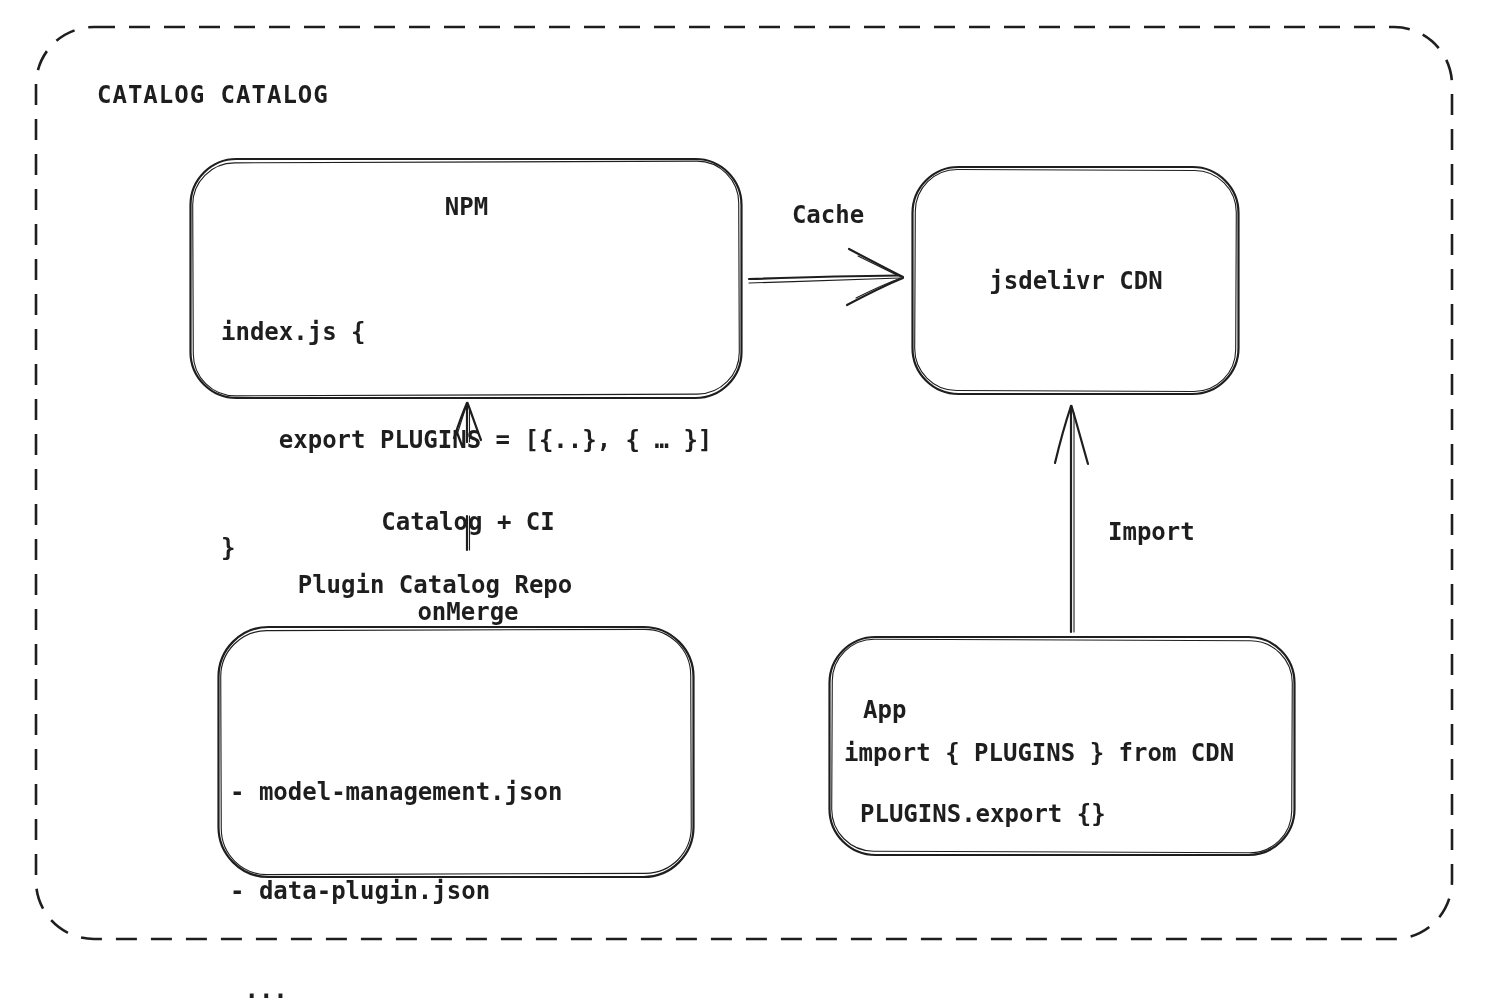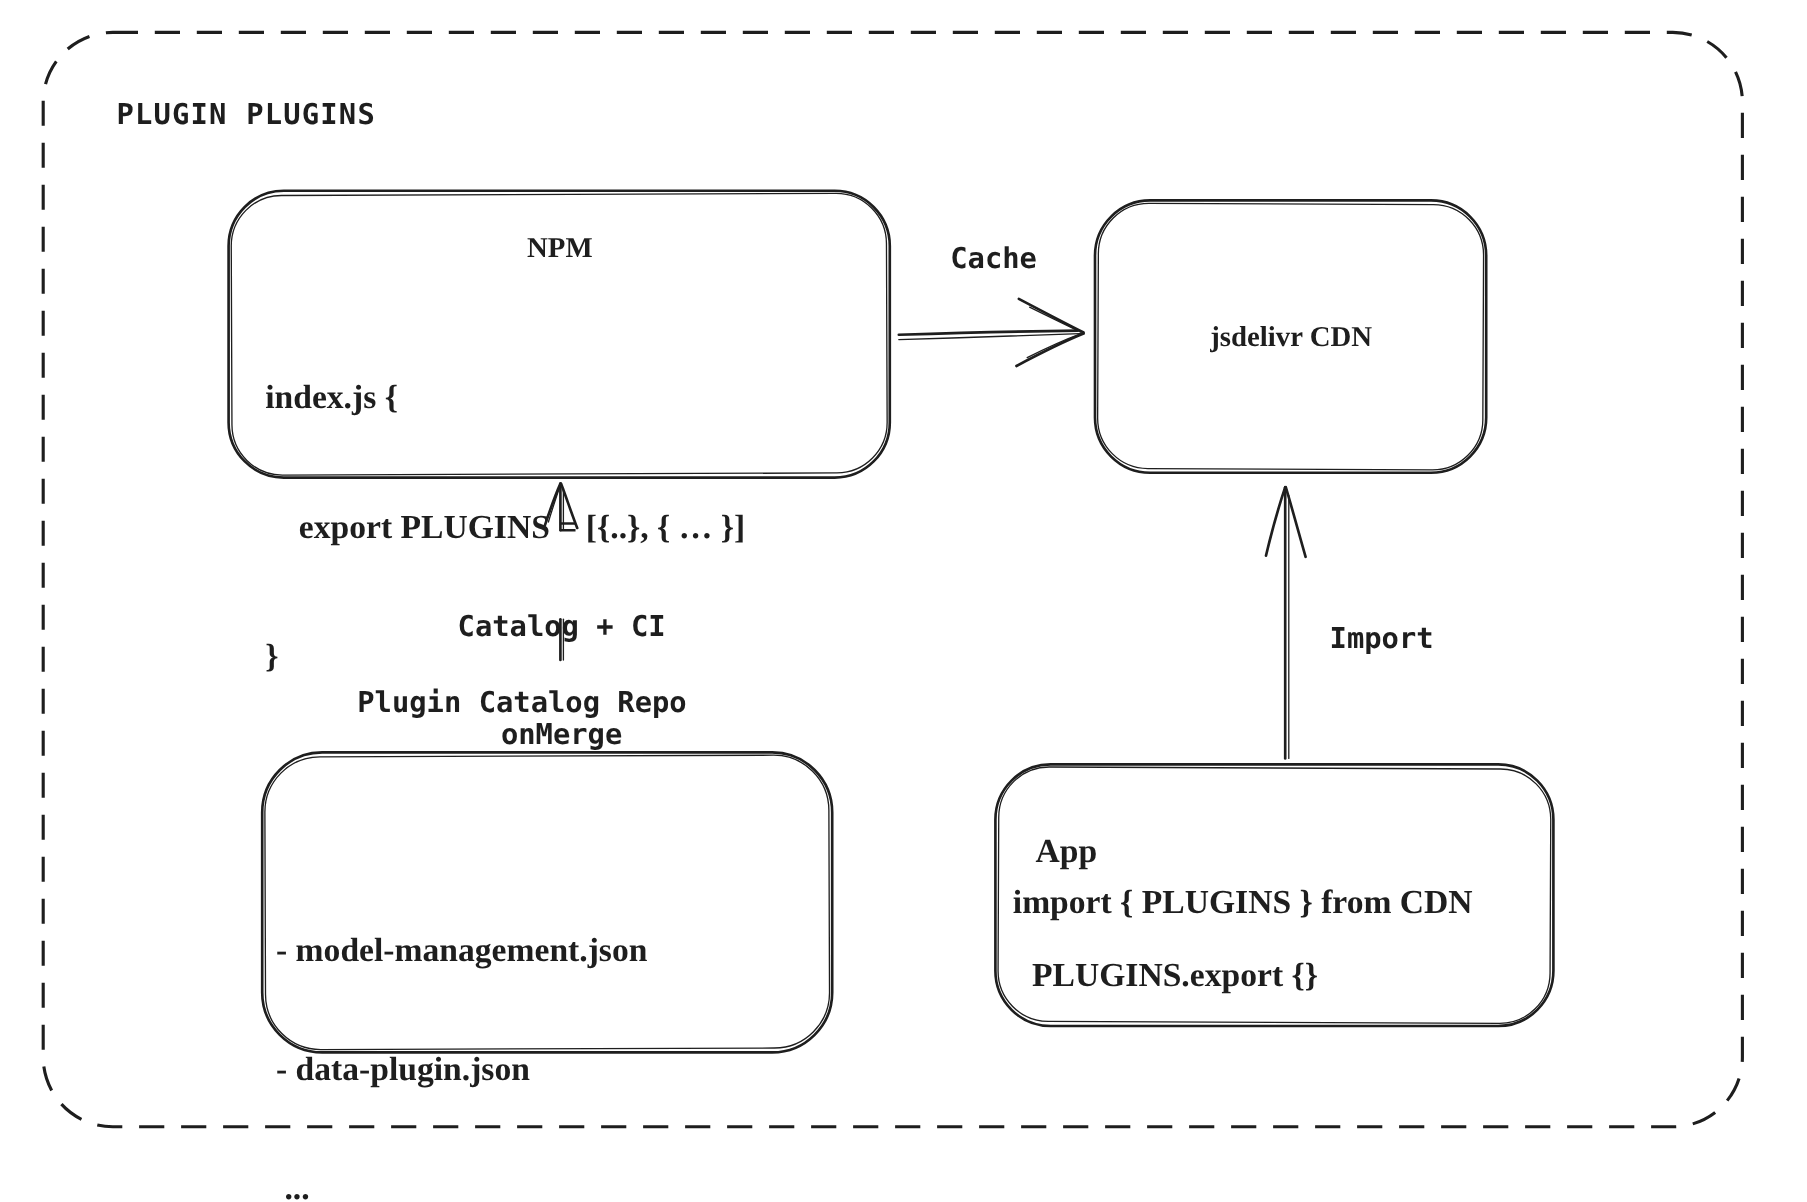--- a/index.html
+++ b/index.html
@@ -5,58 +5,58 @@
   html,body{margin:0;padding:0;background:#ffffff;}
   .canvas{
     position:relative;
     width:1506px;height:1002px;
     background:#ffffff;
     font-family:"DejaVu Sans Mono","Liberation Mono",monospace;
     color:#1e1e1e;
     overflow:hidden;
   }
   .abs{position:absolute;}
-  .node{position:absolute;font-family:Liberation Serif, serif;}
+  .node{position:absolute;}
   .node svg{position:absolute;left:0;top:0;}
   .label{
     position:absolute;
     font-size:24px;
     font-weight:600;
     line-height:30px;
     white-space:pre;
   }
   .center{text-align:center;}
   .node-title{
     position:absolute;
     left:0;width:100%;
     text-align:center;
     font-size:24px;
     font-weight:600;
     line-height:30px;
   }
   .code{
     position:absolute;
-    font-size:28px;
+    font-size:24px;
     font-weight:600;
     white-space:pre;
   }
   .stroke{fill:none;stroke:#1e1e1e;stroke-width:2.2;stroke-linecap:round;}
   .stroke2{fill:none;stroke:#1e1e1e;stroke-width:1.1;stroke-linecap:round;}
   .boxfill{fill:#ffffff;stroke:#1e1e1e;stroke-width:2.2;}
 </style>
 </head>
 <body>
 
 <div class="canvas">
 
   <svg class="abs" style="left:30px;top:20px" width="1432" height="932">
     <rect x="6" y="7" width="1416" height="912" rx="58" fill="none" stroke="#1e1e1e" stroke-width="2.6" stroke-dasharray="21 14"></rect>
   </svg>
 
-  <div class="label" style="left:97px;top:80px;letter-spacing:1px">PLUGIN PLUGINS</div>
+  <div class="label" style="left:97px;top:80px;letter-spacing:1px">CATALOG CATALOG</div>
 
   <div class="node" style="left:188px;top:156px;width:557px;height:245px">
     <svg width="557" height="245">
       <rect class="boxfill" x="2.5" y="3" width="551" height="239" rx="46"></rect>
       <rect class="stroke2" x="5" y="6" width="546" height="233" rx="42" transform="rotate(-0.22 278 122)"></rect>
     </svg>
     <div class="node-title" style="top:36px">NPM</div>
     <div class="code" style="left:33px;top:86px;line-height:36px">
       <div>index.js {</div>
       <div>    export PLUGINS = [{..}, { … }]</div>

